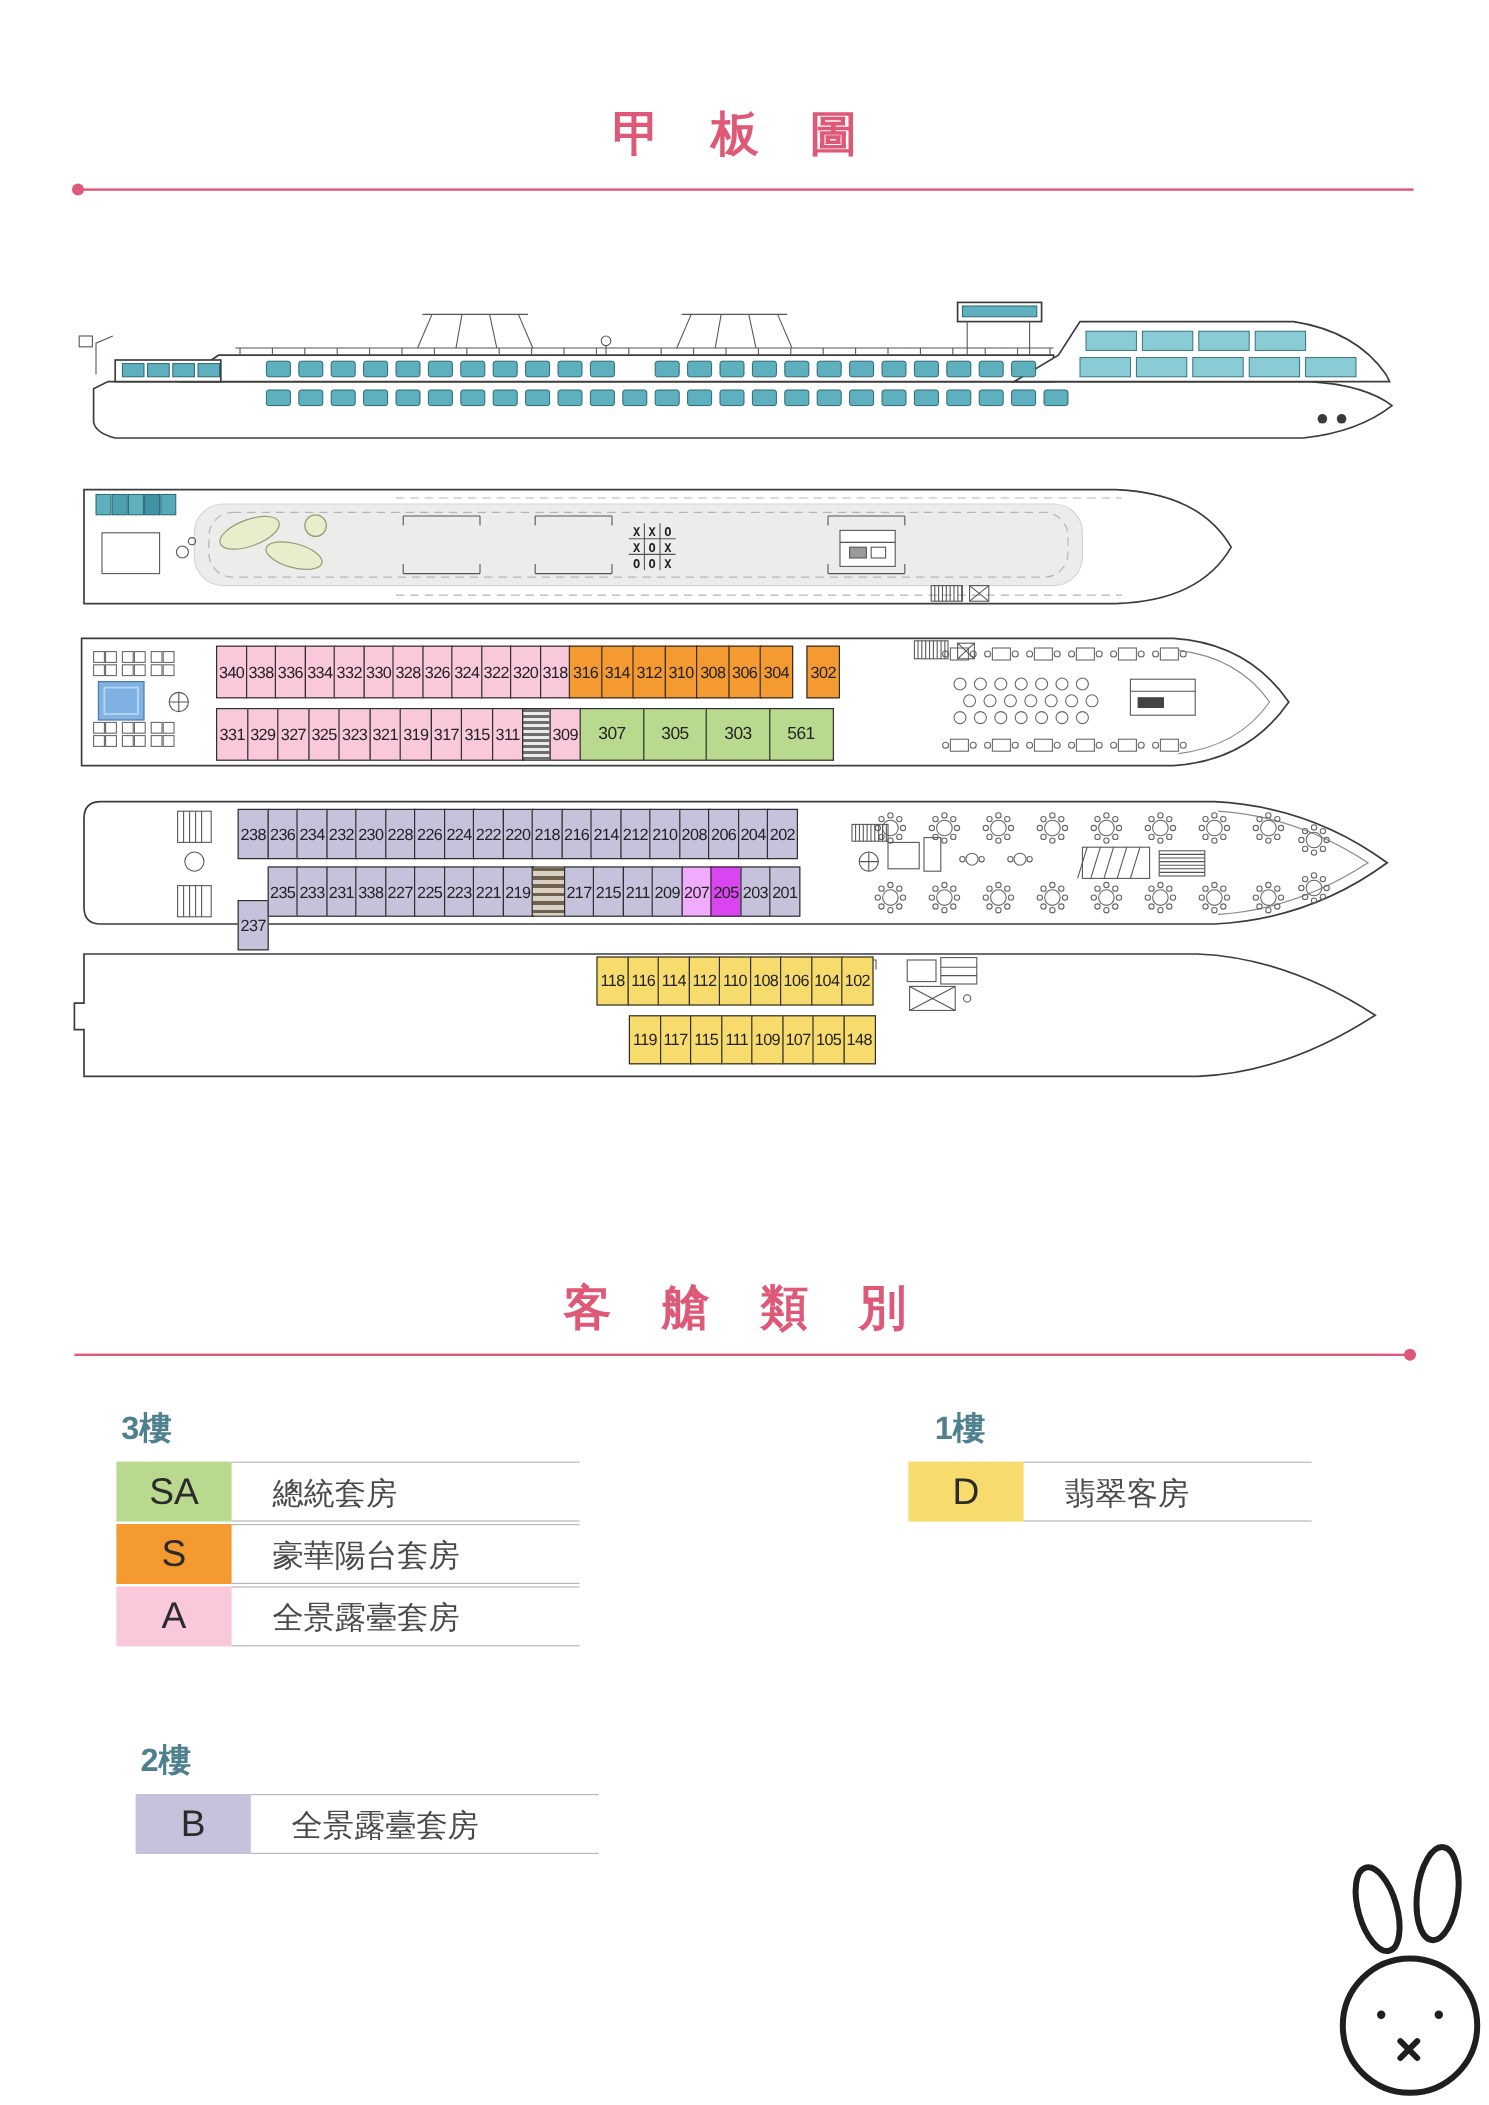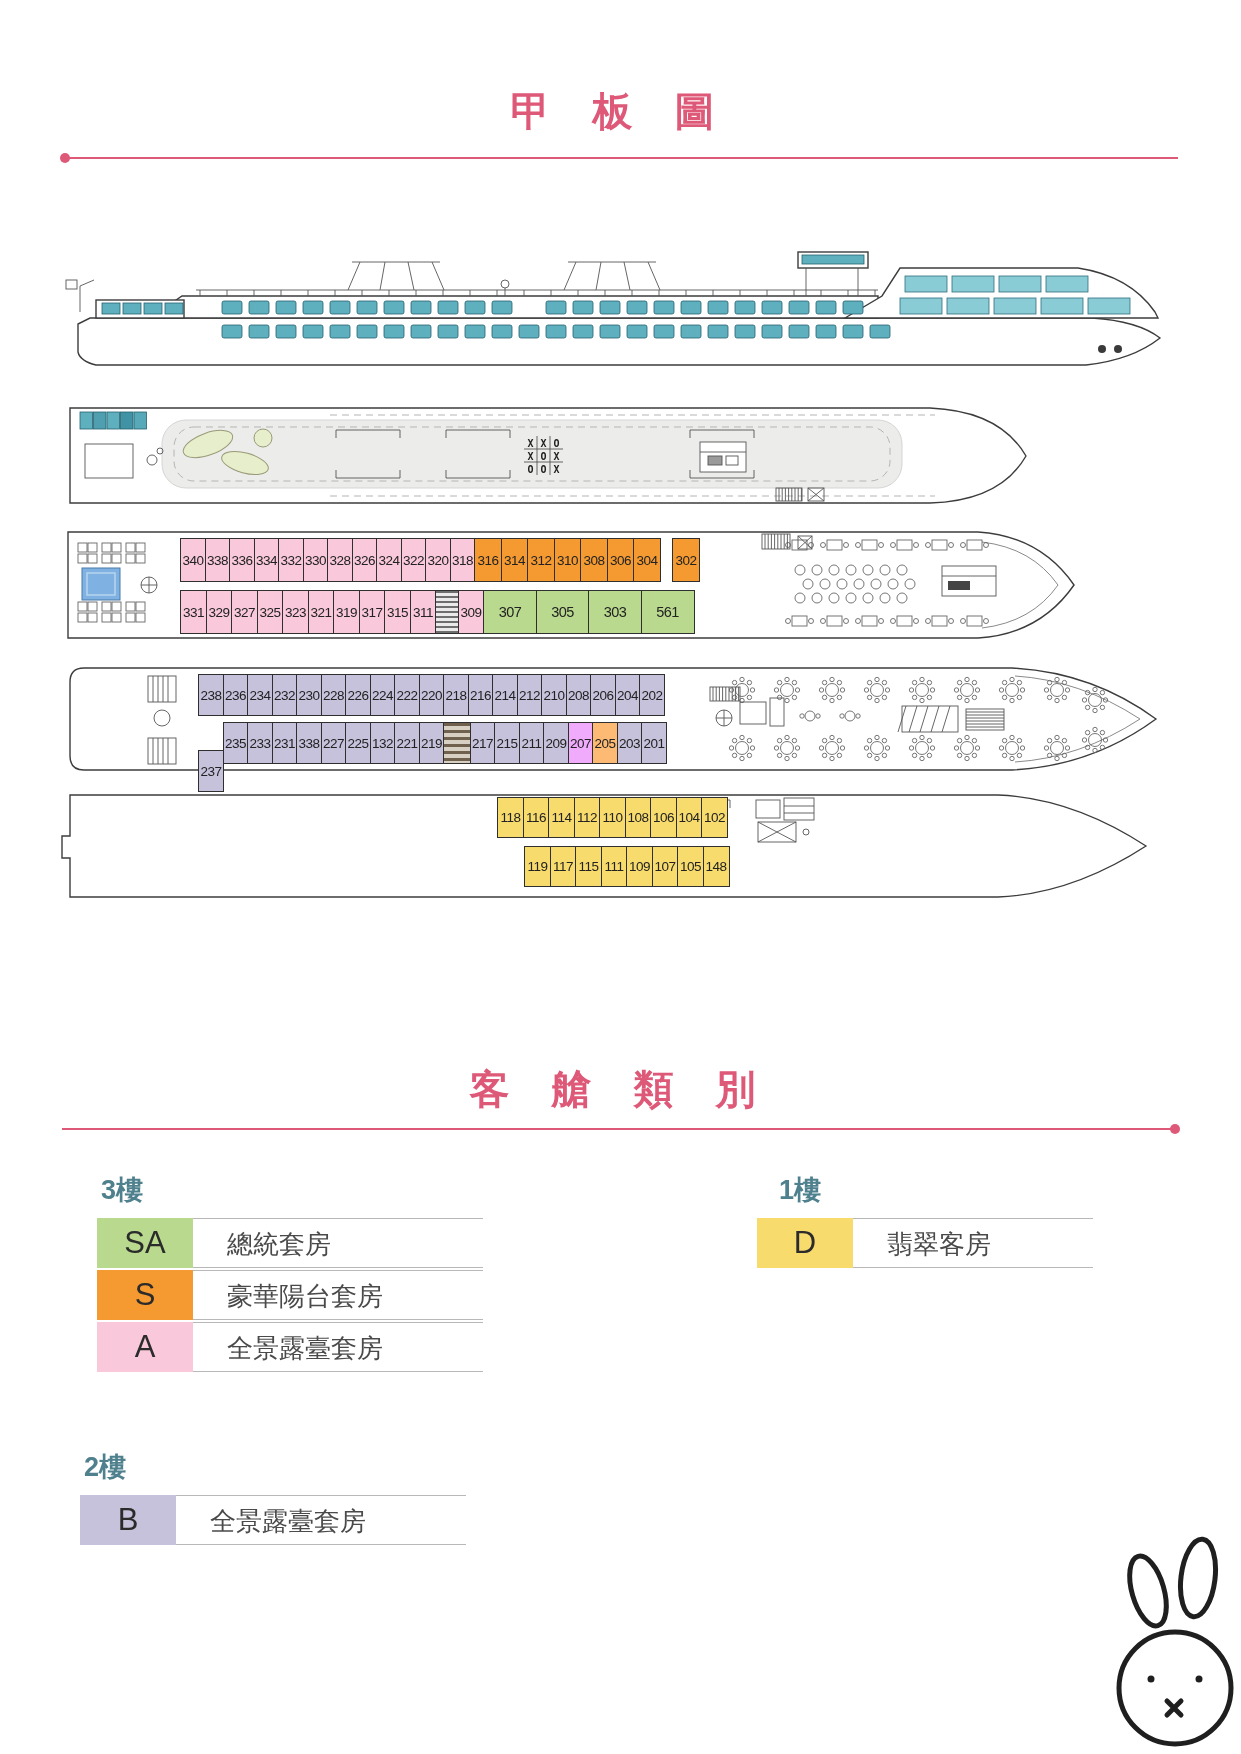--- a/index.html
+++ b/index.html
@@ -621,30 +621,30 @@
         <div class="cabin t-B" style="width: 26px; height: 42px; background: rgb(198, 194, 220);">202</div>
       </div>
       <div class="cabin-row" style="left: 198px; top: 722px; height: 42px;">
         <div class="cabin t-B" style="width: 26px; height: 42px; background: rgb(198, 194, 220); margin-top: 28px;">237</div>
         <div class="cabin t-B" style="width: 26px; height: 42px; background: rgb(198, 194, 220);">235</div>
         <div class="cabin t-B" style="width: 26px; height: 42px; background: rgb(198, 194, 220);">233</div>
         <div class="cabin t-B" style="width: 26px; height: 42px; background: rgb(198, 194, 220);">231</div>
         <div class="cabin t-B" style="width: 26px; height: 42px; background: rgb(198, 194, 220);">338</div>
         <div class="cabin t-B" style="width: 26px; height: 42px; background: rgb(198, 194, 220);">227</div>
         <div class="cabin t-B" style="width: 26px; height: 42px; background: rgb(198, 194, 220);">225</div>
-        <div class="cabin t-B" style="width: 26px; height: 42px; background: rgb(198, 194, 220);">132</div>
+        <div class="cabin t-B" style="width: 26px; height: 42px; background: rgb(198, 194, 220);">223</div>
         <div class="cabin t-B" style="width: 26px; height: 42px; background: rgb(198, 194, 220);">221</div>
         <div class="cabin t-B" style="width: 26px; height: 42px; background: rgb(198, 194, 220);">219</div>
         <div class="cabin t-stairs stairs deck2" style="width: 28px; height: 42px;"></div>
         <div class="cabin t-B" style="width: 26px; height: 42px; background: rgb(198, 194, 220);">217</div>
         <div class="cabin t-B" style="width: 26px; height: 42px; background: rgb(198, 194, 220);">215</div>
         <div class="cabin t-B" style="width: 26px; height: 42px; background: rgb(198, 194, 220);">211</div>
         <div class="cabin t-B" style="width: 26px; height: 42px; background: rgb(198, 194, 220);">209</div>
         <div class="cabin t-B" style="width: 26px; height: 42px; background: #f0abfc;">207</div>
-        <div class="cabin t-B" style="width: 26px; height: 42px; background: #fdba74;">205</div>
+        <div class="cabin t-B" style="width: 26px; height: 42px; background: #d946ef;">205</div>
         <div class="cabin t-B" style="width: 26px; height: 42px; background: rgb(198, 194, 220);">203</div>
         <div class="cabin t-B" style="width: 26px; height: 42px; background: rgb(198, 194, 220);">201</div>
       </div>
       <div class="cabin-row" style="left: 497px; top: 797px; height: 41px;">
         <div class="cabin t-D" style="width: 27px; height: 41px; background: rgb(248, 219, 109);">118</div>
         <div class="cabin t-D" style="width: 27px; height: 41px; background: rgb(248, 219, 109);">116</div>
         <div class="cabin t-D" style="width: 27px; height: 41px; background: rgb(248, 219, 109);">114</div>
         <div class="cabin t-D" style="width: 27px; height: 41px; background: rgb(248, 219, 109);">112</div>
         <div class="cabin t-D" style="width: 27px; height: 41px; background: rgb(248, 219, 109);">110</div>
         <div class="cabin t-D" style="width: 27px; height: 41px; background: rgb(248, 219, 109);">108</div>
@@ -688,21 +688,21 @@
   </div>
   <div class="legend-section legend-narrow" style="left:757px;top:1172px">
     <div class="floor-label" style="margin-left:22px">1樓</div>
     <div class="legend-rows">
         <div class="legend-row">
           <div class="legend-swatch" style="background: rgb(248, 219, 109);">D</div>
           <div class="legend-name">翡翠客房</div>
         </div>
       </div>
   </div>
-  <div class="legend-section legend-wide" style="left:80px;top:1449px">
+  <div class="legend-section legend-wide" style="left:113px;top:1449px">
     <div class="floor-label">2樓</div>
     <div class="legend-rows">
         <div class="legend-row">
           <div class="legend-swatch" style="background: rgb(198, 194, 220);">B</div>
           <div class="legend-name">全景露臺套房</div>
         </div>
       </div>
   </div>
 
   <svg id="bunny" width="138" height="218" viewBox="0 0 138 218">

